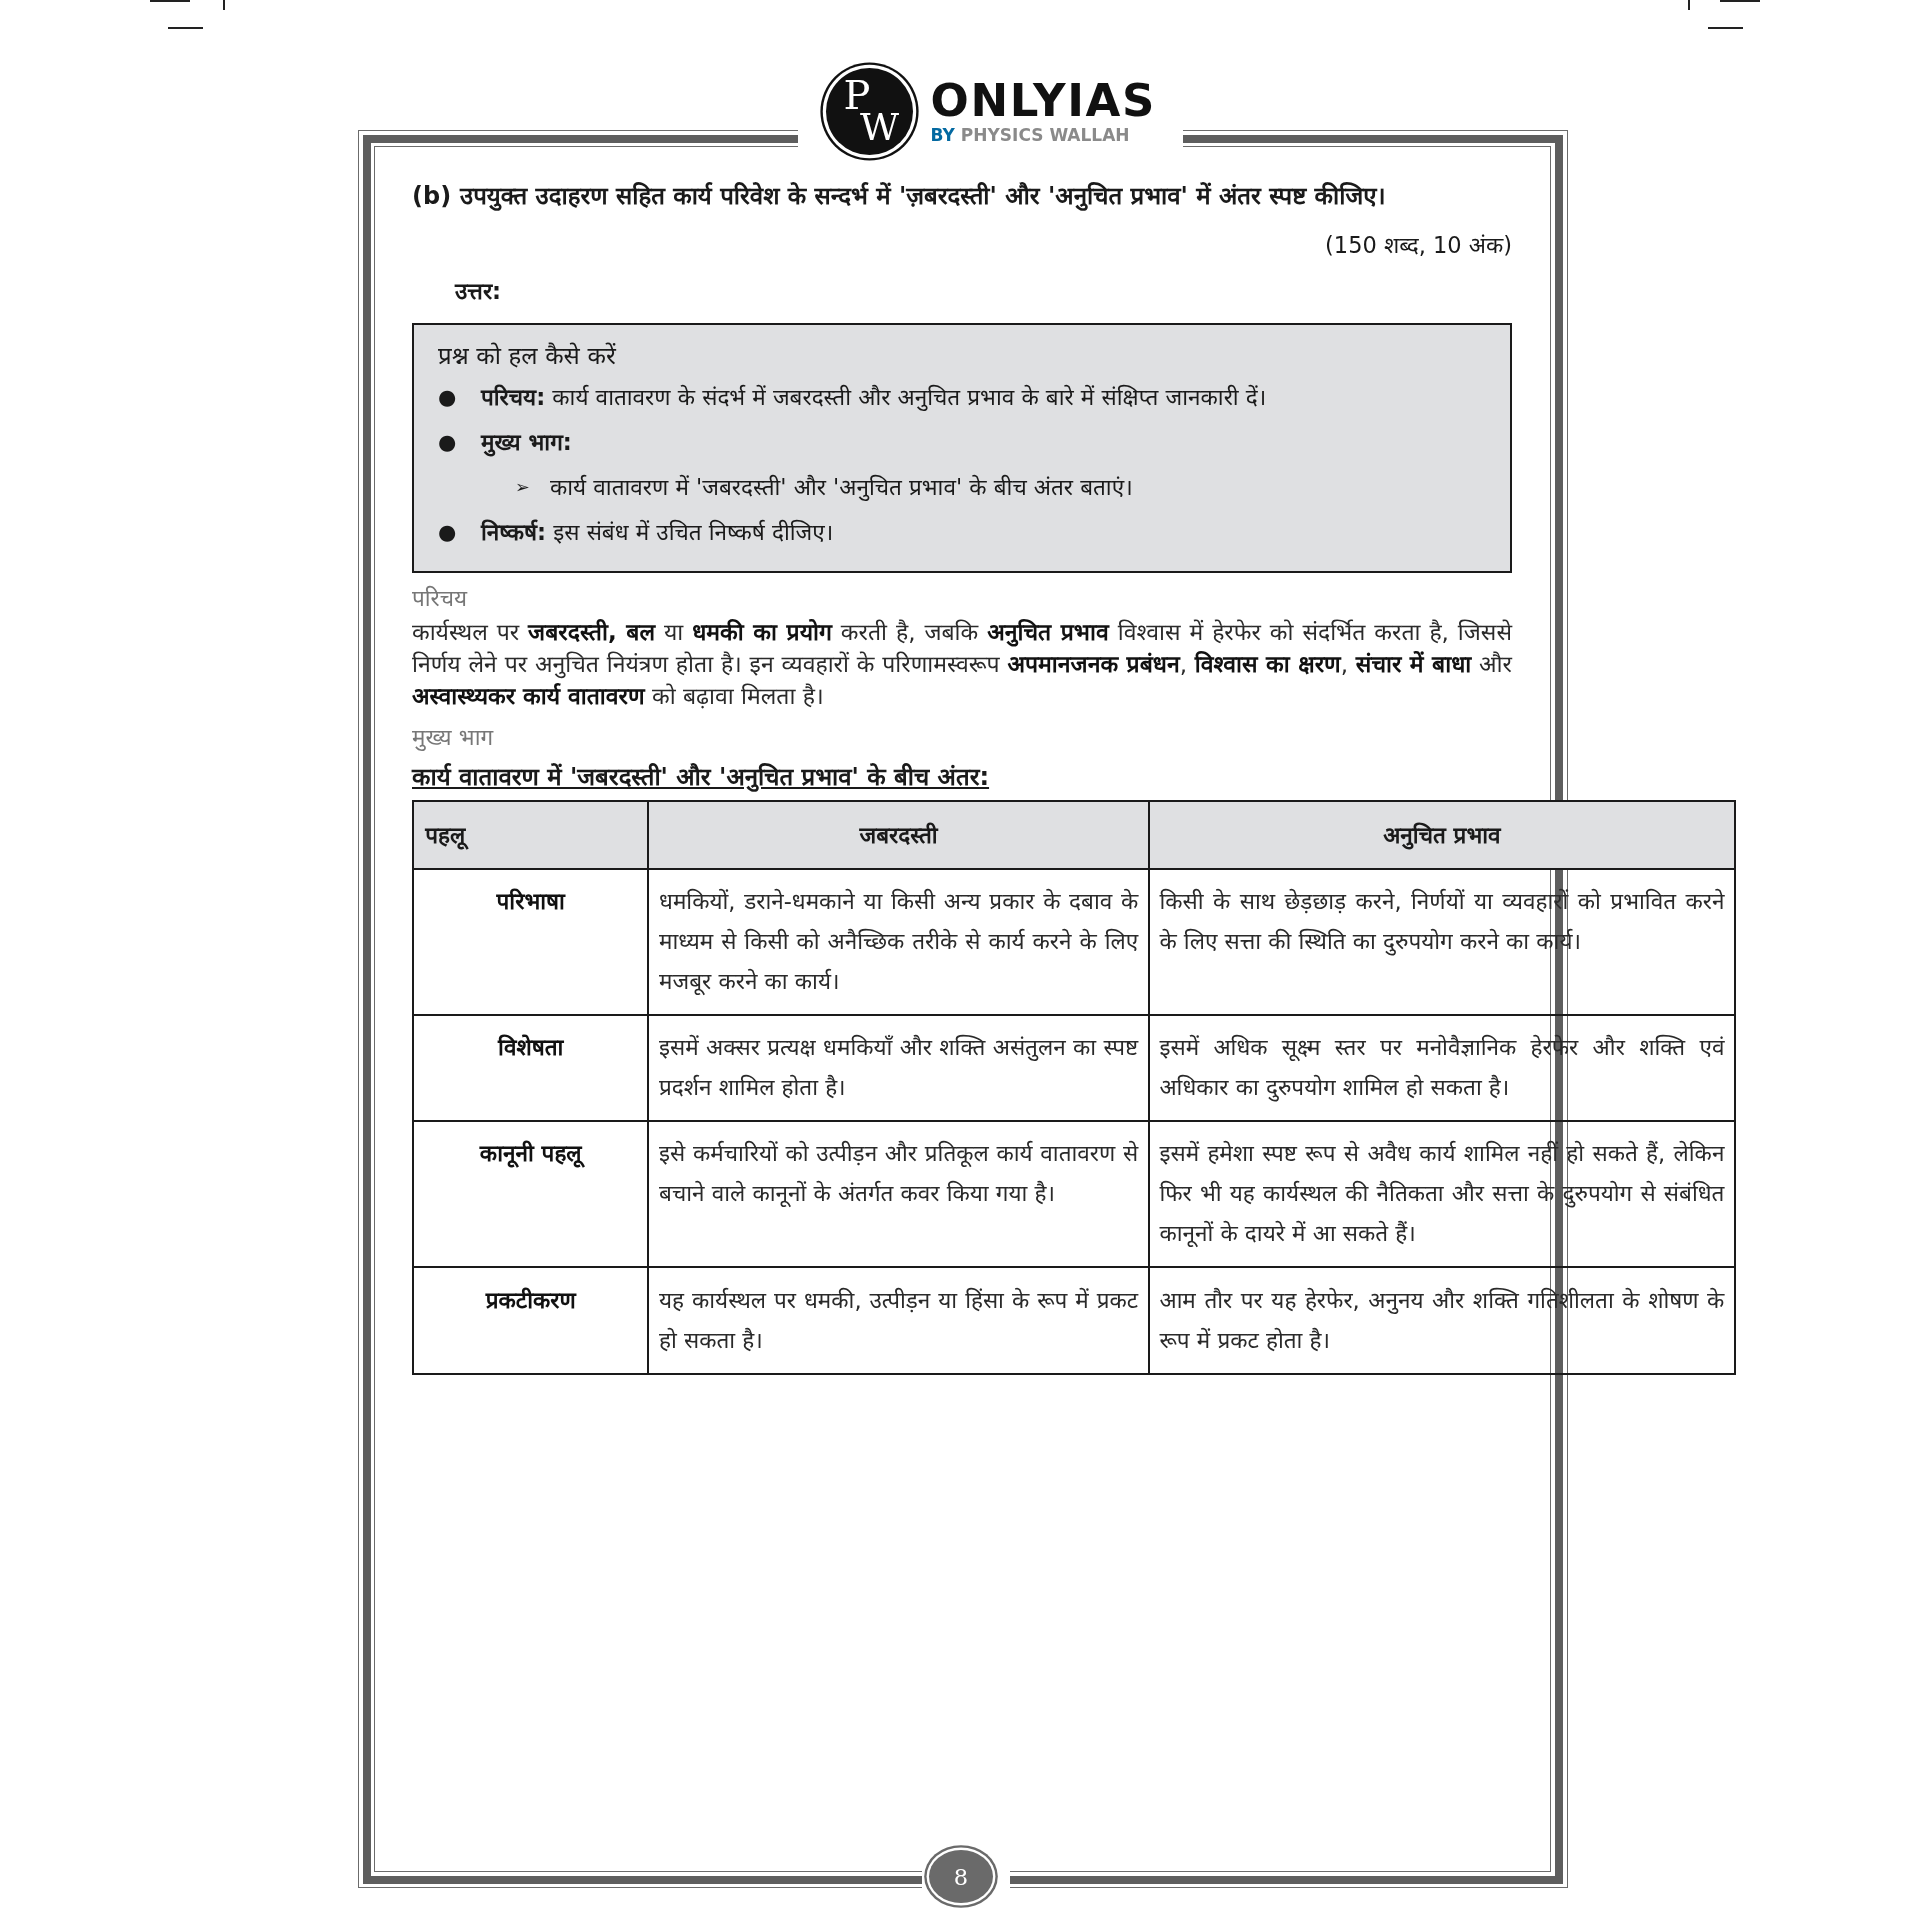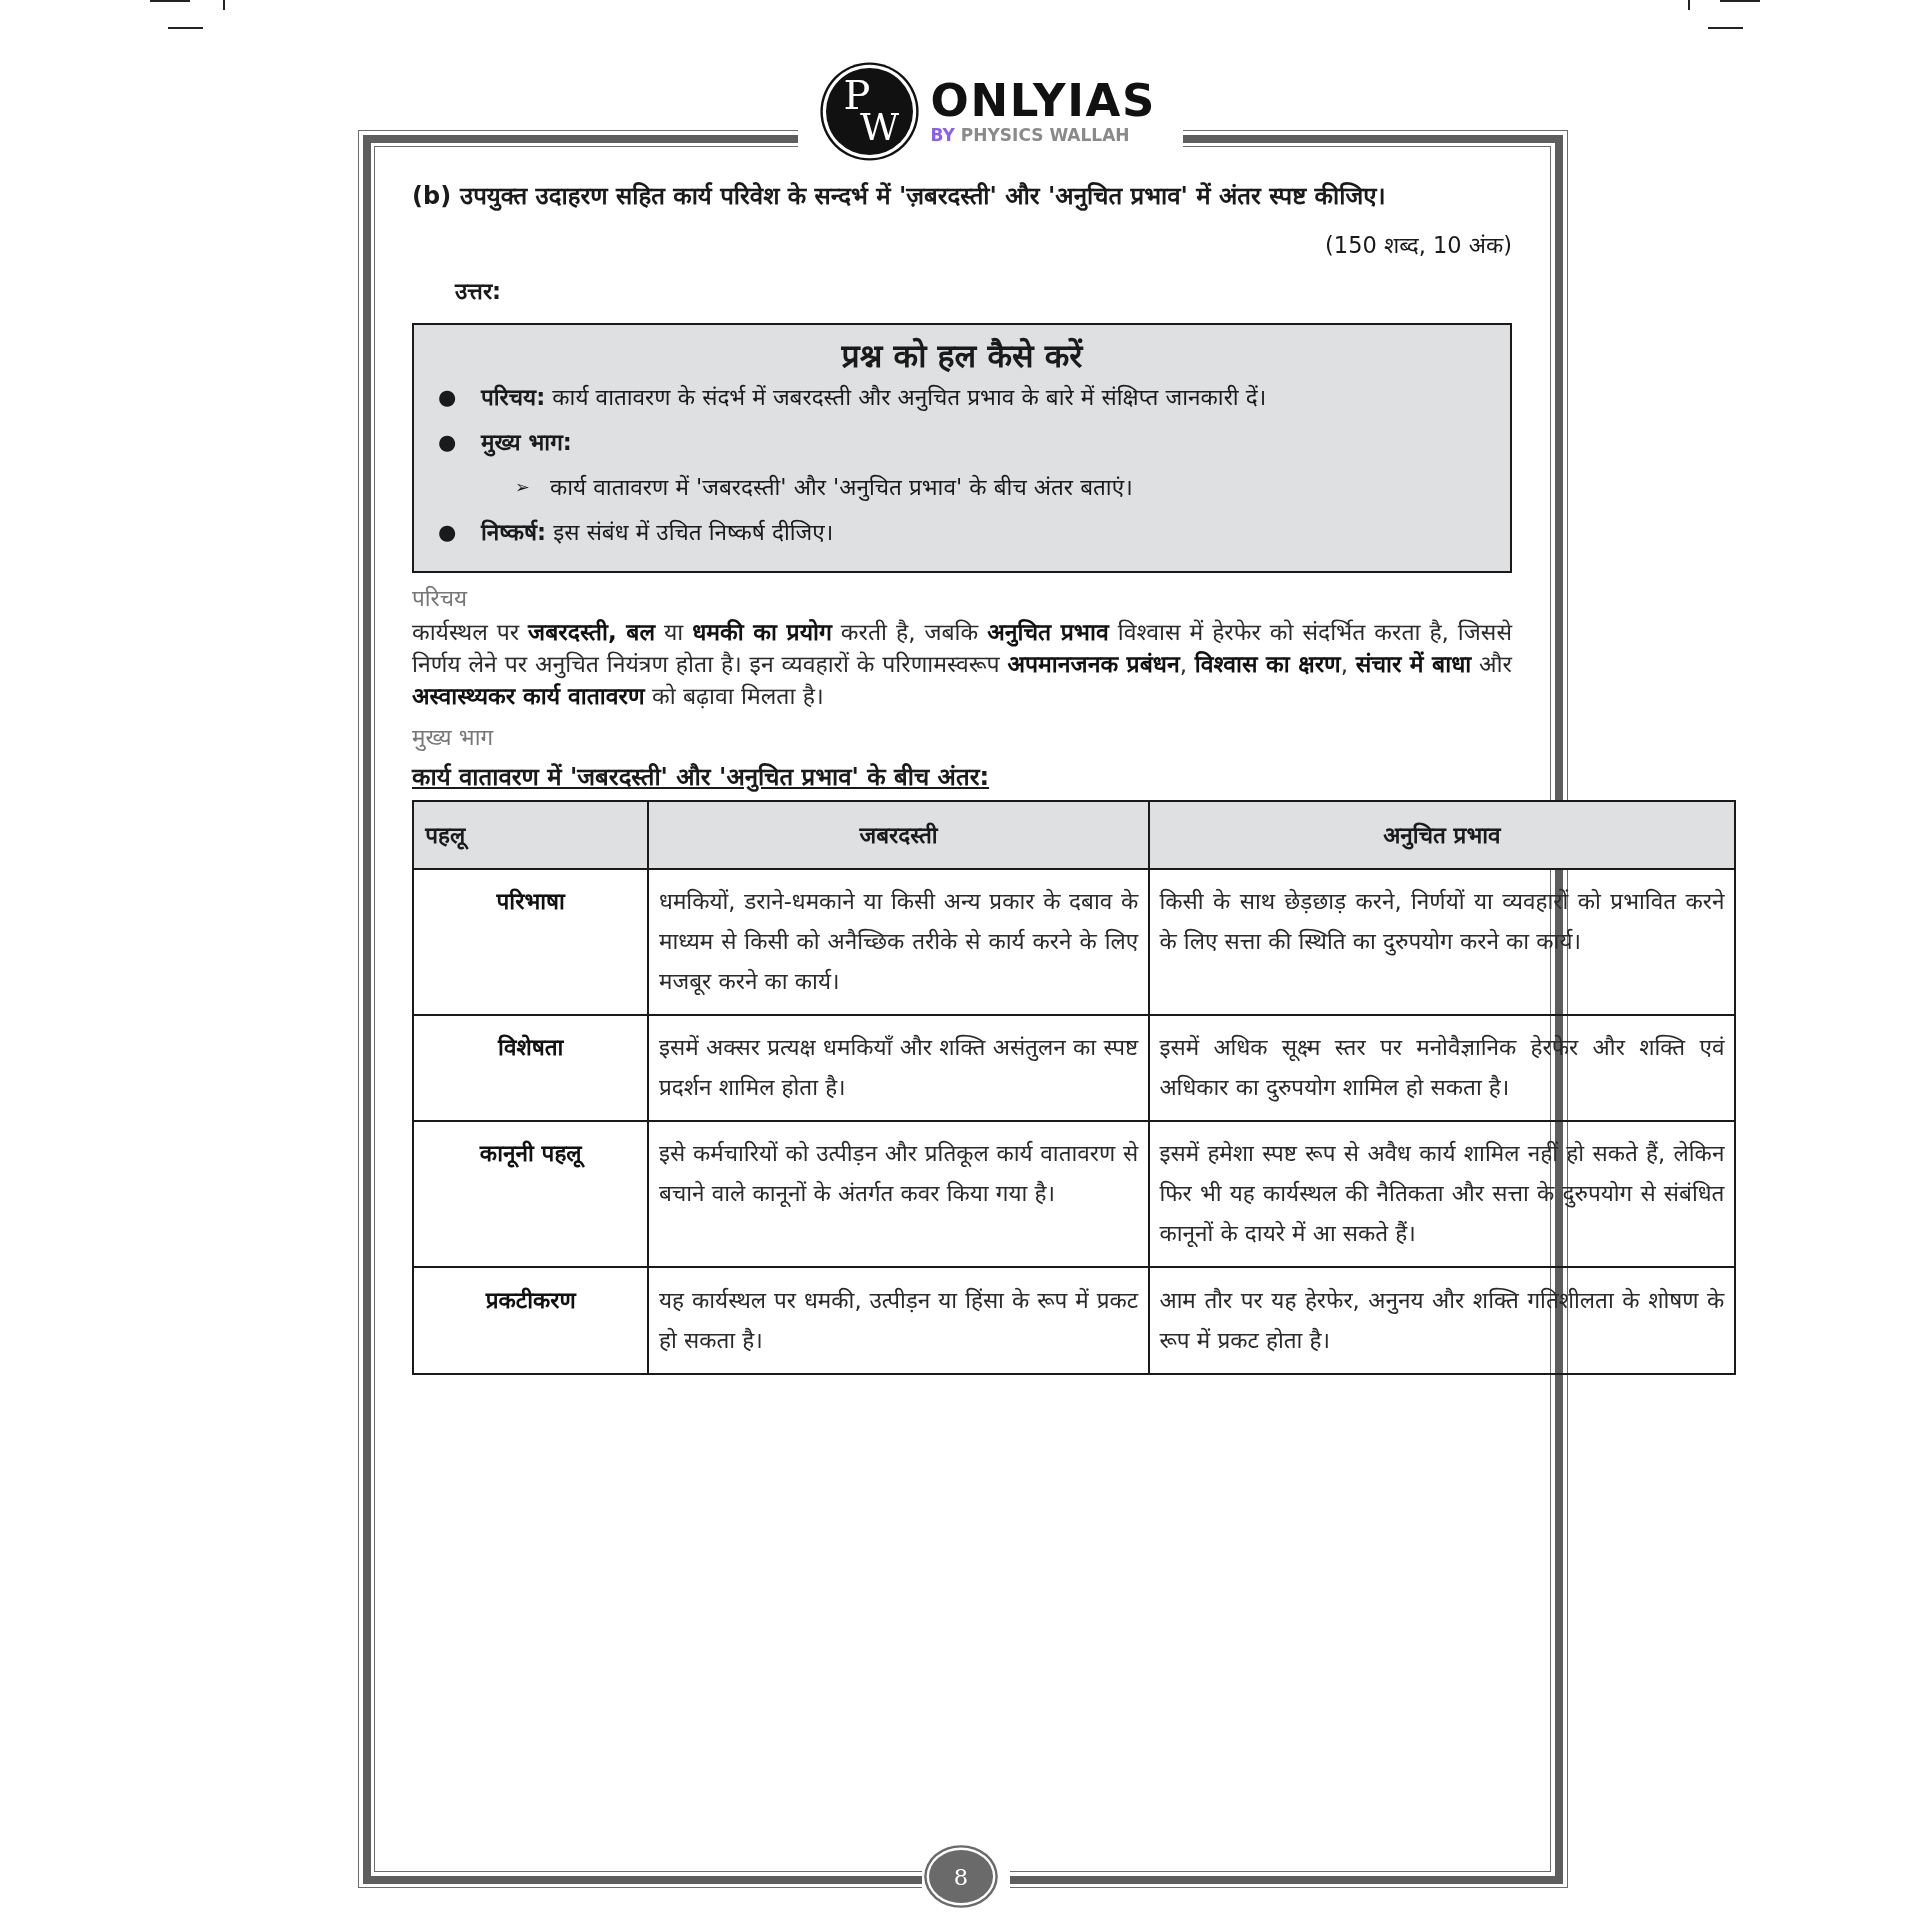--- a/index.html
+++ b/index.html
@@ -32,42 +32,42 @@
   }
   .pw-circle {
     width:87px; height:87px; border-radius:50%; background:#111; position:relative;
     box-shadow: 0 0 0 3.2px #fff, 0 0 0 5.6px #111;
   }
   .pw-circle .p { position:absolute; left:17.6px; top:4.8px; color:#fff; font-family:"DejaVu Serif", serif; font-size:40px; }
   .pw-circle .w { position:absolute; left:34px; top:37px; color:#fff; font-family:"DejaVu Serif", serif; font-size:38px; }
   .brand { display:flex; flex-direction:column; line-height:1; }
   .brand .main { font-family:"DejaVu Sans", sans-serif; font-weight:bold; font-size:45px; color:#111; letter-spacing:1.6px; }
   .brand .sub { font-family:"DejaVu Sans", sans-serif; font-weight:bold; font-size:17px; color:#8a8a8a; margin-top:3.2px; }
-  .brand .sub b { color:#8b5cf6; }
+  .brand .sub b { color:#0369a1; }
 
   
   .pn-gap { position:absolute; left:922px; top:1853px; width:88px; height:56px; background:#fff; }
   .pn {
     position:absolute; left:929px; top:1850px; width:64px; height:53px; border-radius:50%;
     background:#6a6a6a; box-shadow:0 0 0 2.4px #fff, 0 0 0 4.8px #6a6a6a;
     color:#fff; font-family:"DejaVu Serif", serif; font-size:22.5px;
     display:flex; align-items:center; justify-content:center;
   }
 
   .content { position:absolute; left:412px; top:178px; width:1100px; }
   .q { display:flex; font-weight:bold; font-size:24px; line-height:37px; }
   .q .lbl { width:48px; flex:0 0 48px; }
   .marks { text-align:right; font-weight:normal; font-size:22.5px; margin-top:14.4px; }
   .ans-label { font-weight:bold; font-size:22.5px; margin:14.4px 0 0 43px; }
 
   .howto {
     margin-top:17.6px; background:#dfe0e2; border:2.4px solid #1a1a1a; padding:11.2px 24px 16px 24px;
     font-size:22.5px;
   }
-  .howto .title { text-align:center; font-weight:bold; font-size:32px; line-height:38px; }
+  .howto .title { text-align:left; font-weight:normal; font-size:24px; line-height:38px; }
   .howto ul { list-style:none; margin:0; padding:0; }
   .howto li { line-height:45px; display:flex; }
   .howto .dot { width:43px; flex:0 0 43px; font-size:21px; }
   .howto .sub { padding-left:77px; }
   .howto .arrow { width:35px; flex:0 0 35px; font-size:17.6px; }
 
   .sec { color:#777; font-size:22.5px; margin-top:8px; line-height:35px; }
   .para { font-size:23px; line-height:32px; text-align:justify; color:#2a2a2a; }
   .para b { color:#111; }
   .tbl-title { font-weight:bold; font-size:24px; text-decoration:underline; line-height:38px; margin-top:3.2px; }

